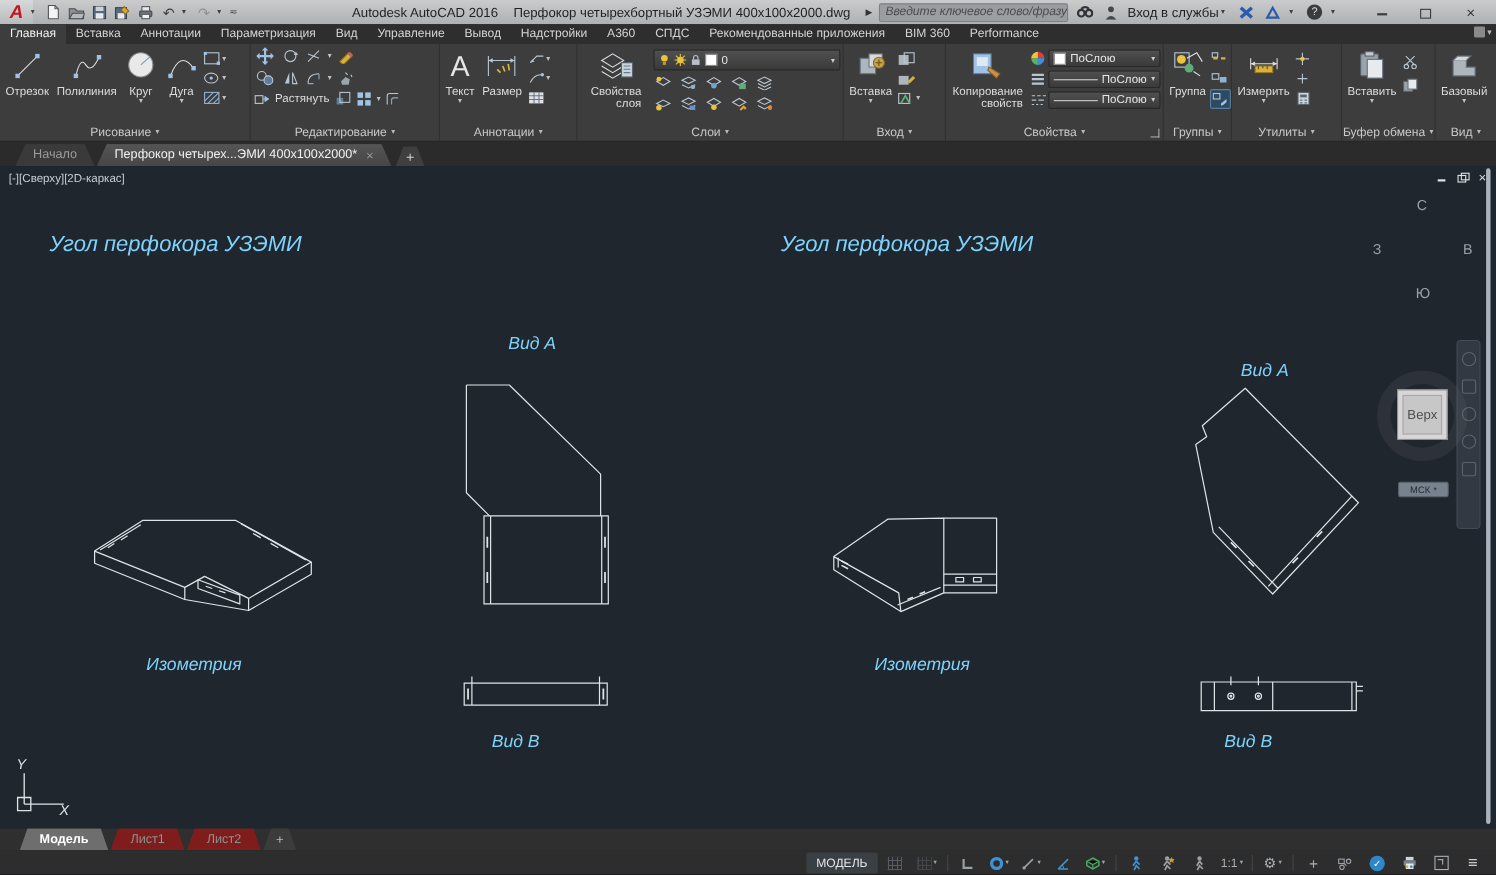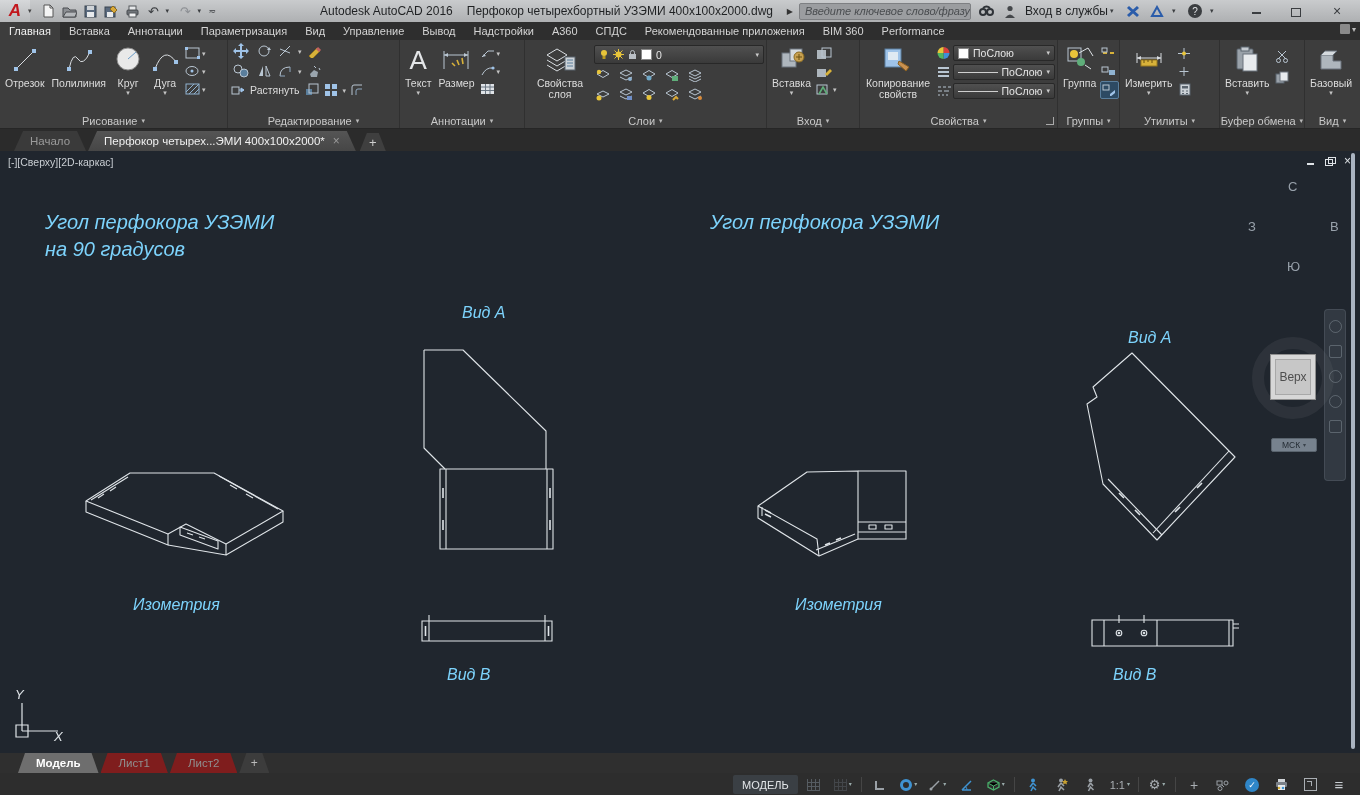--- a/index.html
+++ b/index.html
@@ -36,21 +36,21 @@
 
   
   .ribbon{height:88px;background:#3d3d3d;display:flex;border-bottom:1px solid #262626;}
   .panel{border-right:1px solid #303030;display:flex;flex-direction:column;box-sizing:border-box;}
   .pbody{flex:1;display:flex;align-items:flex-start;padding:2px 2px 0 2px;gap:1px;}
   .plabel{height:15px;display:flex;align-items:center;justify-content:center;gap:4px;font-size:11px;color:#c9c9c9;position:relative;}
   .plabel .arr{font-size:7px;color:#bbb;}
   .launcher{position:absolute;right:3px;bottom:3px;width:7px;height:7px;border-right:1.5px solid #aaa;border-bottom:1.5px solid #aaa;}
   .bigbtn{display:flex;flex-direction:column;align-items:center;padding:1px 3px;color:#dcdcdc;font-size:10.5px;line-height:11px;text-align:center;}
   .bicon{height:34px;display:flex;align-items:center;justify-content:center;}
-  .blabel{margin-top:1px;}
+  .blabel{margin-top:1px;text-align:right;}
   .arr{font-size:7px;color:#c4c4c4;line-height:7px;}
   .mcol{display:flex;flex-direction:column;justify-content:flex-start;gap:2px;padding-top:3px;}
   .mrow{display:flex;align-items:center;gap:1px;}
   .mi{width:17px;height:16px;display:flex;align-items:center;justify-content:center;}
   .mi.sel{background:#2d4a63;border:1px solid #5a7e9c;border-radius:2px;}
   .combo{background:linear-gradient(#505050,#3a3a3a);border:1px solid #282828;border-radius:2px;height:14px;display:flex;align-items:center;font-size:10.5px;color:#e6e6e6;padding:0 4px;gap:4px;}
   .combo .carr{margin-left:auto;font-size:7px;color:#ccc;}
   .lyr-swatch{width:9px;height:9px;background:#fff;border:1px solid #888;}
   .linesample{flex:1;height:1px;background:#cfcfcf;}
   .med{width:22px;height:18px;display:flex;align-items:center;justify-content:center;}
@@ -826,21 +826,20 @@
     </div>
 
     <div class="vpctrl">
       <div class="vpc vpc-min"></div>
       <div class="vpc vpc-rest"></div>
       <div class="vpc vpc-close">×</div>
     </div>
 
     <div class="dtext title-l" style="left:45px;top:58px;">
       <div>Угол перфокора УЗЭМИ</div>
-      <div>на 90 градусов</div>
     </div>
     <div class="dtext title-l" style="left:710px;top:58px;">
       <div>Угол перфокора УЗЭМИ</div>
     </div>
     <div class="dtext lab" style="left:462px;top:153px;">Вид A</div>
     <div class="dtext lab" style="left:1128px;top:178px;">Вид A</div>
     <div class="dtext lab" style="left:133px;top:445px;">Изометрия</div>
     <div class="dtext lab" style="left:795px;top:445px;">Изометрия</div>
     <div class="dtext lab" style="left:447px;top:515px;">Вид B</div>
     <div class="dtext lab" style="left:1113px;top:515px;">Вид B</div>

